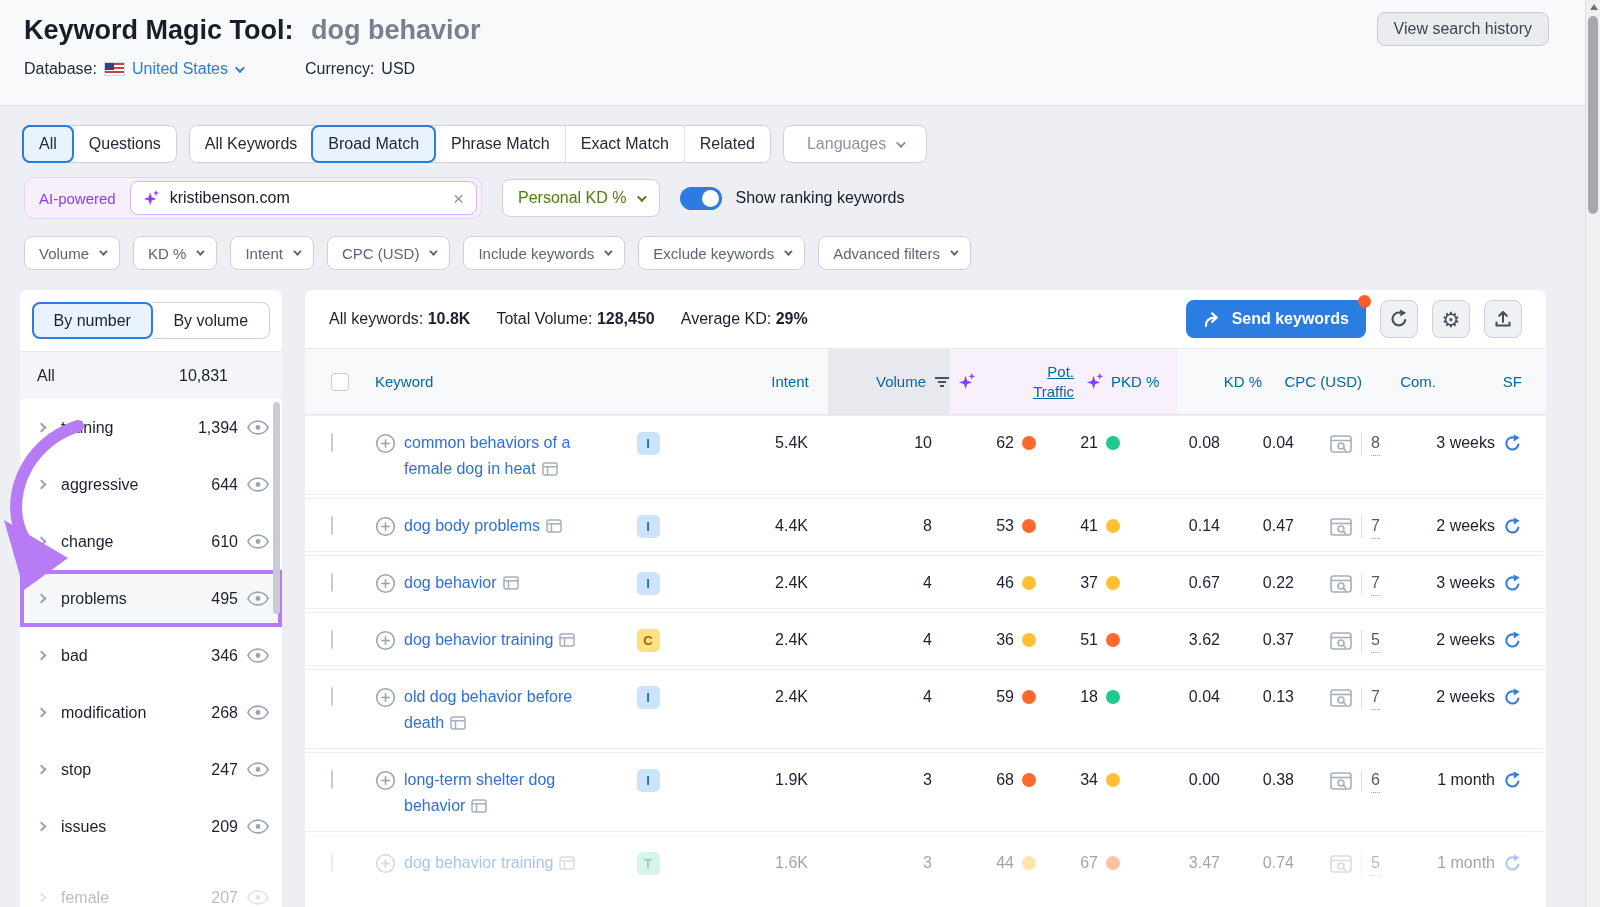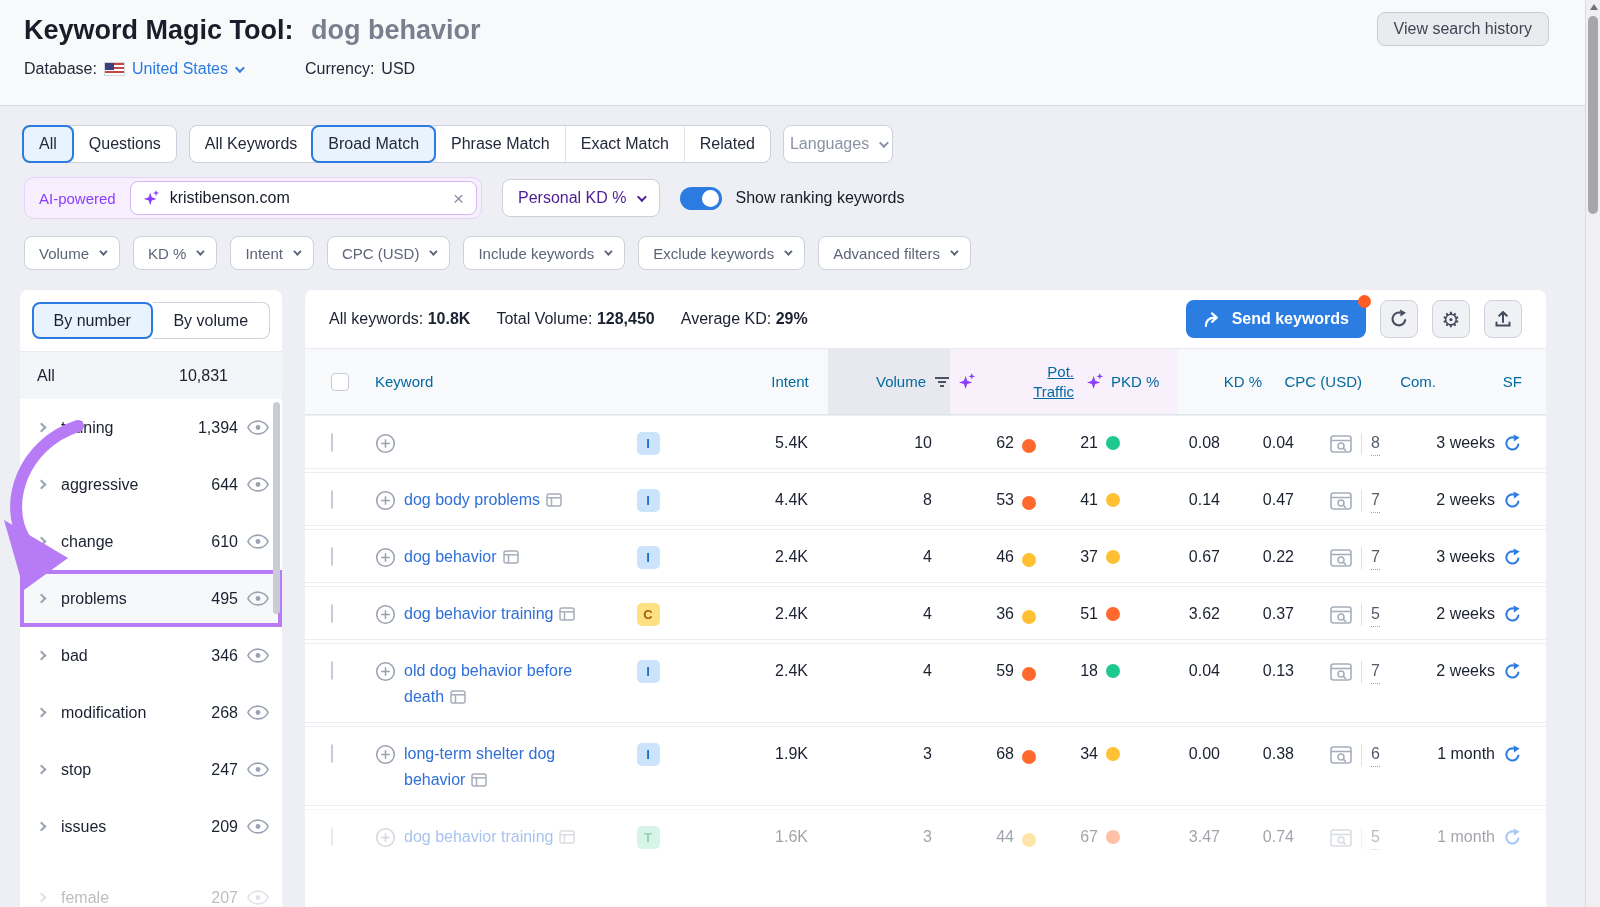--- a/index.html
+++ b/index.html
@@ -20,30 +20,30 @@
   .cur-wrap { margin-left:56px; display:flex; gap:7px; }
   .view-history { position:absolute; right:51px; top:12px; height:34px; padding:0 16px; background:#e9ebef; border:1px solid #c7ccd6; border-radius:8px; font-size:16px; color:#3d4453; display:flex; align-items:center; cursor:pointer; }
 
   
   .tabs-row { position:absolute; left:22px; top:125px; display:flex; gap:12px; align-items:stretch; height:38px; }
   .tab-group { display:flex; background:#fff; border:1px solid #ccd1db; border-radius:8px; }
   .tab { padding:0 15px; display:flex; align-items:center; font-size:16px; color:#23293a; border-left:1px solid #dfe2e8; cursor:pointer; white-space:nowrap; }
   .tab:first-child { border-left:none; border-radius:8px 0 0 8px; }
   .tab:last-child { border-radius:0 8px 8px 0; }
   .tab.sel { border:2px solid #2c7be0; background:#e8f3fe; border-radius:8px; margin:-1px; z-index:2; }
-  .lang-btn { display:flex; align-items:center; gap:10px; padding:0 6px; background:#fff; border:1px solid #ccd1db; border-radius:8px; font-size:16px; color:#8a93a6; cursor:pointer; }
+  .lang-btn { display:flex; align-items:center; gap:10px; padding:0 23px; background:#fff; border:1px solid #ccd1db; border-radius:8px; font-size:16px; color:#8a93a6; cursor:pointer; }
 
   
   .search-row { position:absolute; left:24px; top:177px; display:flex; align-items:center; gap:20px; }
   .ai-wrap { display:flex; align-items:center; background:#f7eefe; border:1px solid #e6d2fb; border-radius:10px; height:42px; padding:4px 4px 4px 0; width:458px; }
   .ai-label { color:#8b3dff; font-size:15px; padding:0 14px; white-space:nowrap; }
   .ai-input-box { flex:1; display:flex; align-items:center; background:#fff; border:1px solid #d3b6f7; border-radius:8px; height:34px; padding:0 12px; gap:9px; }
   .ai-input-box .value { flex:1; font-size:16px; color:#161b27; }
   .clear-x { color:#8a93a6; font-size:19px; cursor:pointer; line-height:1; }
-  .pkd-select { height:38px; display:flex; align-items:center; gap:10px; padding:0 15px; background:#fff; border:1px solid #ccd1db; border-radius:8px; font-size:16px; color:#4c1d95; cursor:pointer; }
+  .pkd-select { height:38px; display:flex; align-items:center; gap:10px; padding:0 15px; background:#fff; border:1px solid #ccd1db; border-radius:8px; font-size:16px; color:#4d7c0f; cursor:pointer; }
   .toggle { width:42px; height:23px; border-radius:12px; background:#2c7be0; position:relative; cursor:pointer; }
   .toggle .knob { position:absolute; right:3px; top:3px; width:17px; height:17px; border-radius:50%; background:#fff; }
   .toggle-label { font-size:16px; color:#161b27; margin-left:-6px; }
 
   
   .filters-row { position:absolute; left:24px; top:236px; display:flex; gap:13px; }
   .filter-btn { height:34px; display:flex; align-items:center; gap:10px; padding:0 14px; background:#fff; border:1px solid #ccd1db; border-radius:8px; font-size:15px; color:#5c6577; cursor:pointer; white-space:nowrap; }
   .filter-btn .chev { width:6px; height:6px; }
 
   
@@ -76,21 +76,21 @@
   .gear-glyph { font-size:21px; line-height:1; color:#454c5c; }
 
   
   .thead { height:67px; background:#f8f9fb; border-top:1px solid #e8ebf1; border-bottom:1px solid #e2e5ec; display:flex; padding:0 24px; font-size:15px; color:#0369a1; }
   .thead > div { display:flex; align-items:center; }
   .col-check { width:46px; flex:none; }
   .col-kw { flex:1; min-width:0; }
   .col-intent { width:76px; flex:none; justify-content:center; display:flex; }
   .col-vol { width:122px; flex:none; justify-content:flex-end; display:flex; }
   .col-pot { width:124px; flex:none; justify-content:flex-end; display:flex; }
-  .col-pkd { width:104px; flex:none; justify-content:flex-end; display:flex;align-items:center; }
+  .col-pkd { width:104px; flex:none; justify-content:flex-end; display:flex; }
   .col-kd { width:84px; flex:none; justify-content:flex-end; display:flex; }
   .col-cpc { width:100px; flex:none; justify-content:flex-end; display:flex; }
   .col-com { width:74px; flex:none; justify-content:flex-end; display:flex; }
   .col-sf { width:86px; flex:none; justify-content:flex-end; display:flex; align-items:center; gap:9px; }
   .col-upd { width:142px; flex:none; justify-content:flex-end; display:flex; align-items:center; gap:8px; }
   .thead .col-vol { background:#e7e9ef; align-self:stretch; gap:8px; }
   .thead .col-pot, .thead .col-pkd { background:#f8f1fb; align-self:stretch; }
   .thead .col-pot { justify-content:space-between; padding-left:8px; }
   .pot-label { width:54px; text-align:right; line-height:20px;text-decoration:underline; }
   .thead .col-pkd { gap:6px; justify-content:flex-start; padding-left:12px; }
@@ -402,20 +402,25 @@
 
   <div class="tbody">
       <div class="trow">
     <div class="col-check"><span class="checkbox"></span></div>
     <div class="col-kw">
       <svg class="plus-ic" width="21" height="21" viewBox="0 0 22 22">
             <circle cx="11" cy="11" r="9.2" fill="none" stroke="#99a1b0" stroke-width="1.6"></circle>
             <line x1="11" y1="6.5" x2="11" y2="15.5" stroke="#99a1b0" stroke-width="1.6"></line>
             <line x1="6.5" y1="11" x2="15.5" y2="11" stroke="#99a1b0" stroke-width="1.6"></line>
           </svg>
+      <span class="kw-text"><span class="kw-label">common behaviors of a female dog in heat</span><svg class="serp-mini" width="16" height="14" viewBox="0 0 16 14">
+              <rect x="1" y="1" width="14" height="12" rx="2" fill="none" stroke="#a7aebb" stroke-width="1.5"></rect>
+              <line x1="1" y1="4.8" x2="15" y2="4.8" stroke="#a7aebb" stroke-width="1.5"></line>
+              <line x1="5.5" y1="4.8" x2="5.5" y2="13" stroke="#a7aebb" stroke-width="1.5"></line>
+            </svg></span>
     </div>
     <div class="col-intent">
           <span class="intent-badge in-I">I</span>
         </div>
     <div class="col-vol">
           <span class="num">5.4K</span>
         </div>
     <div class="col-pot">
           <span class="num">10</span>
         </div>

